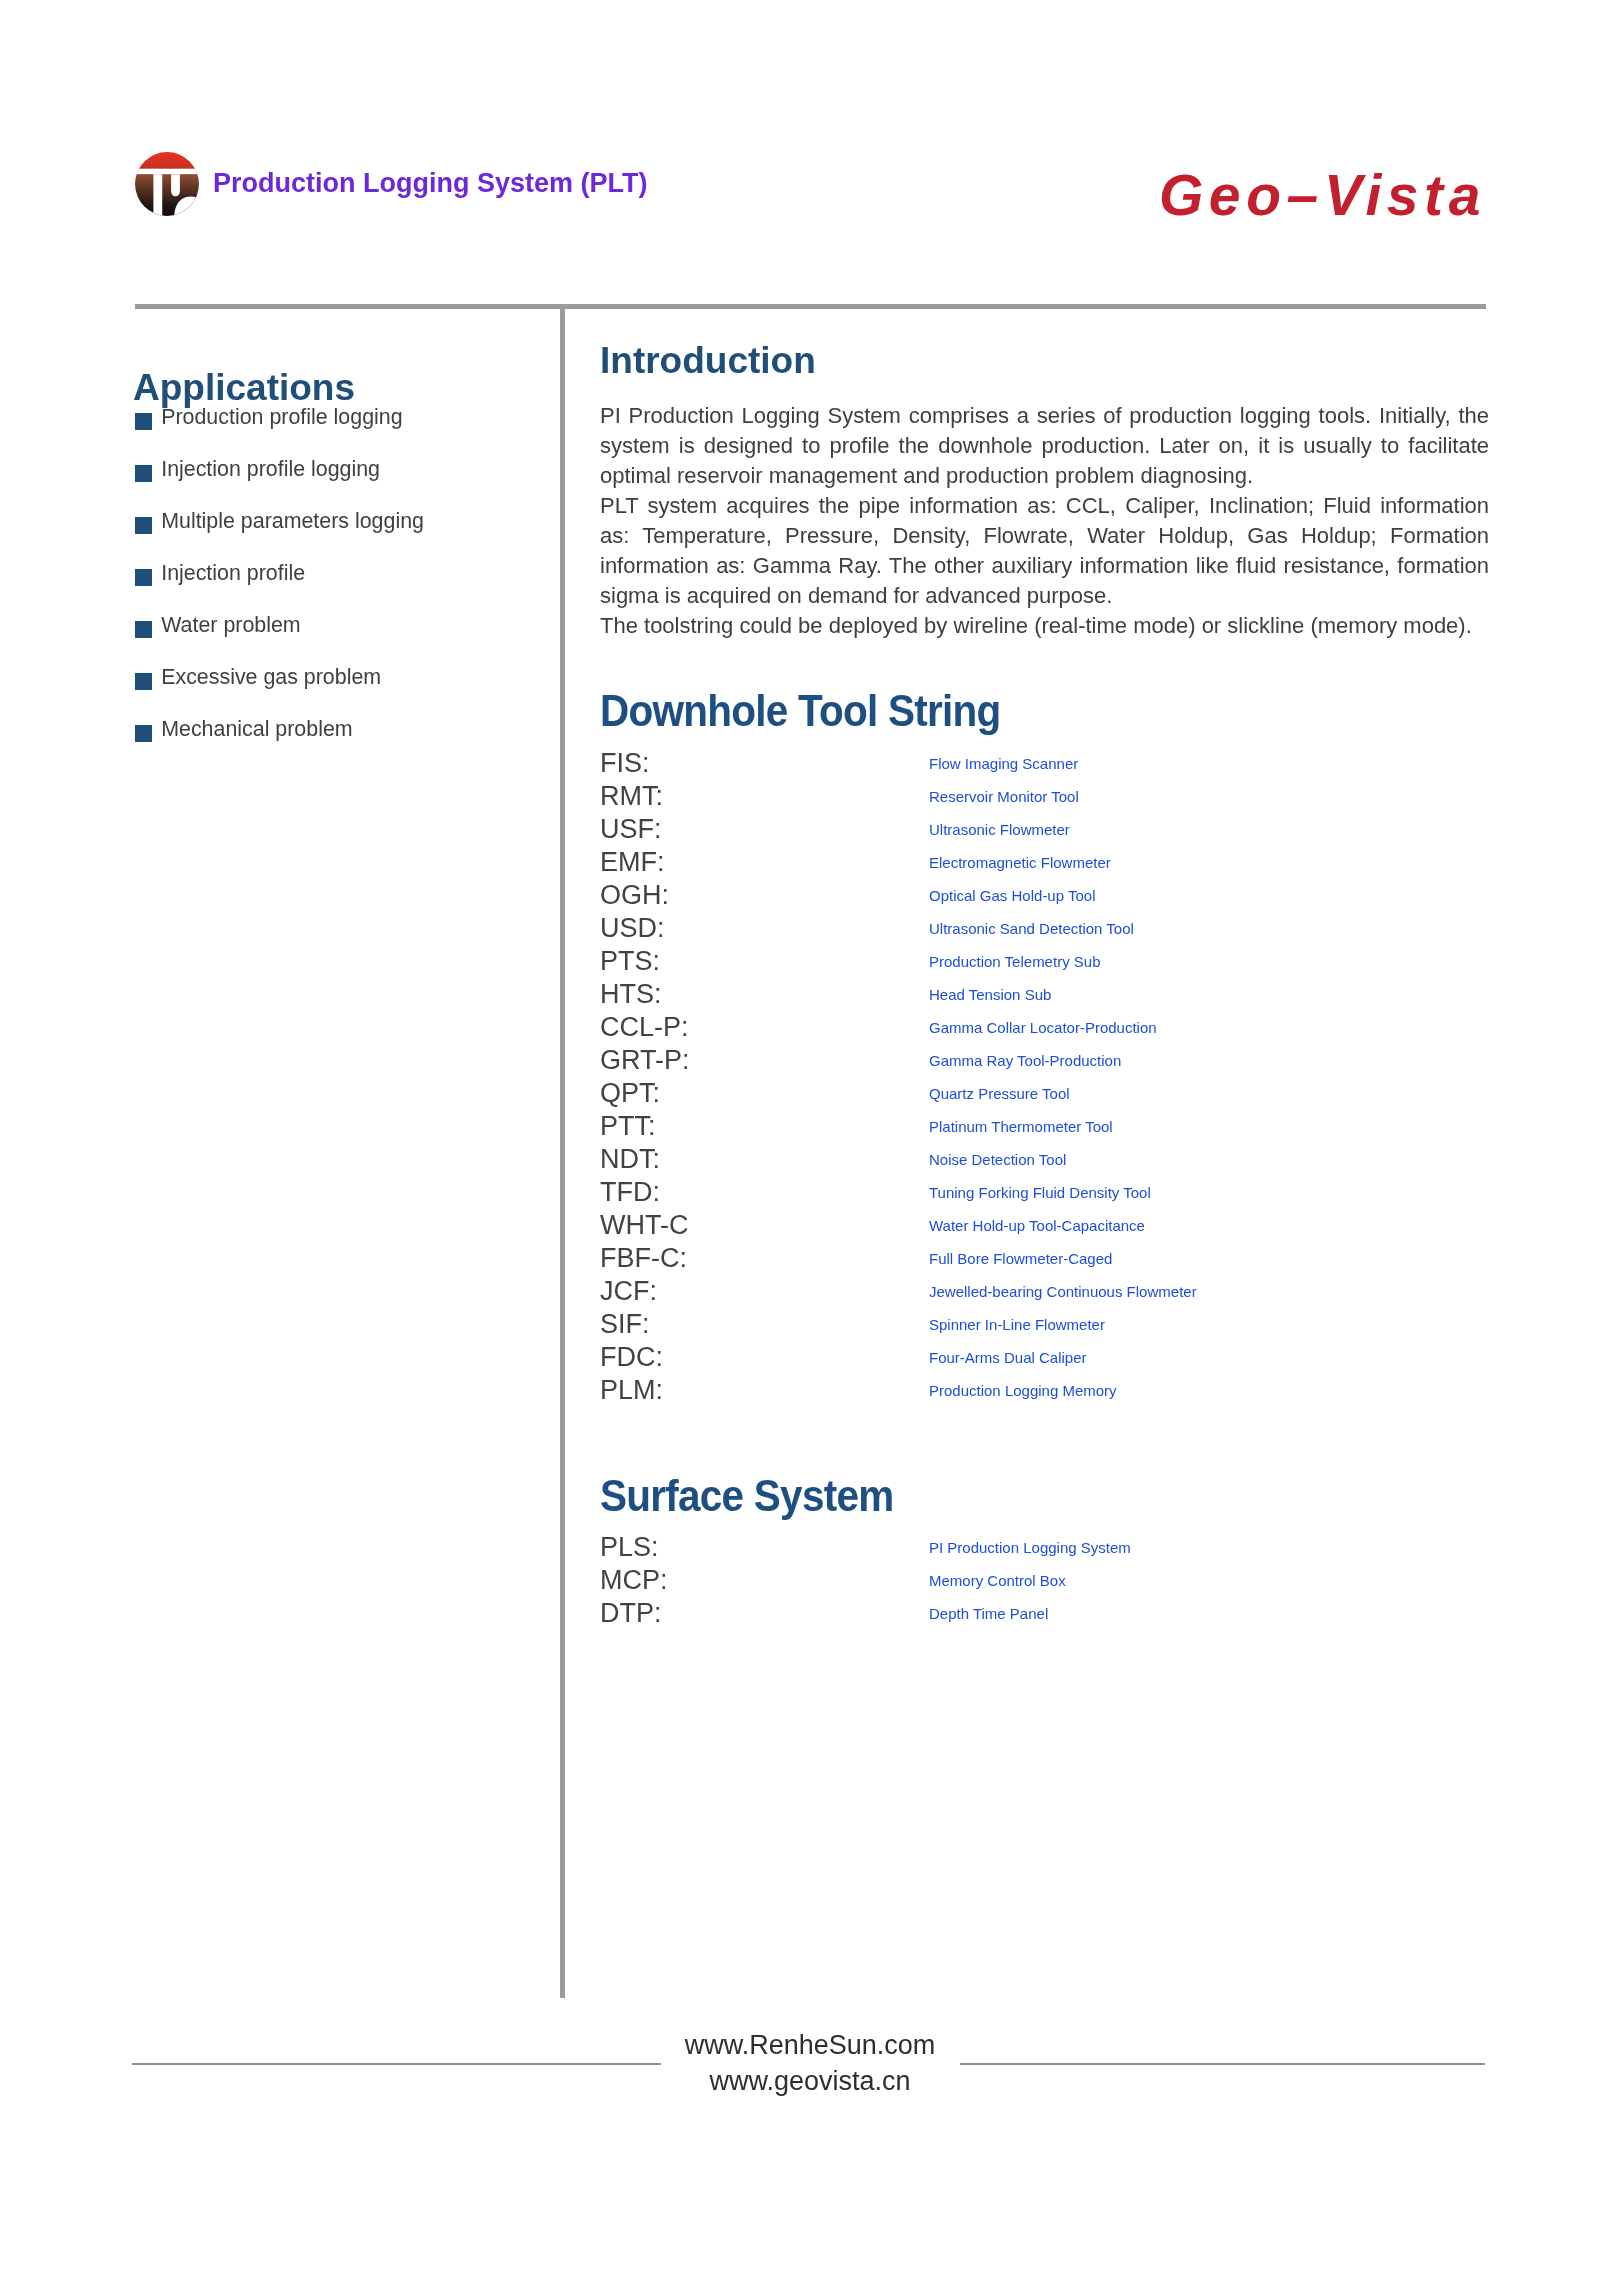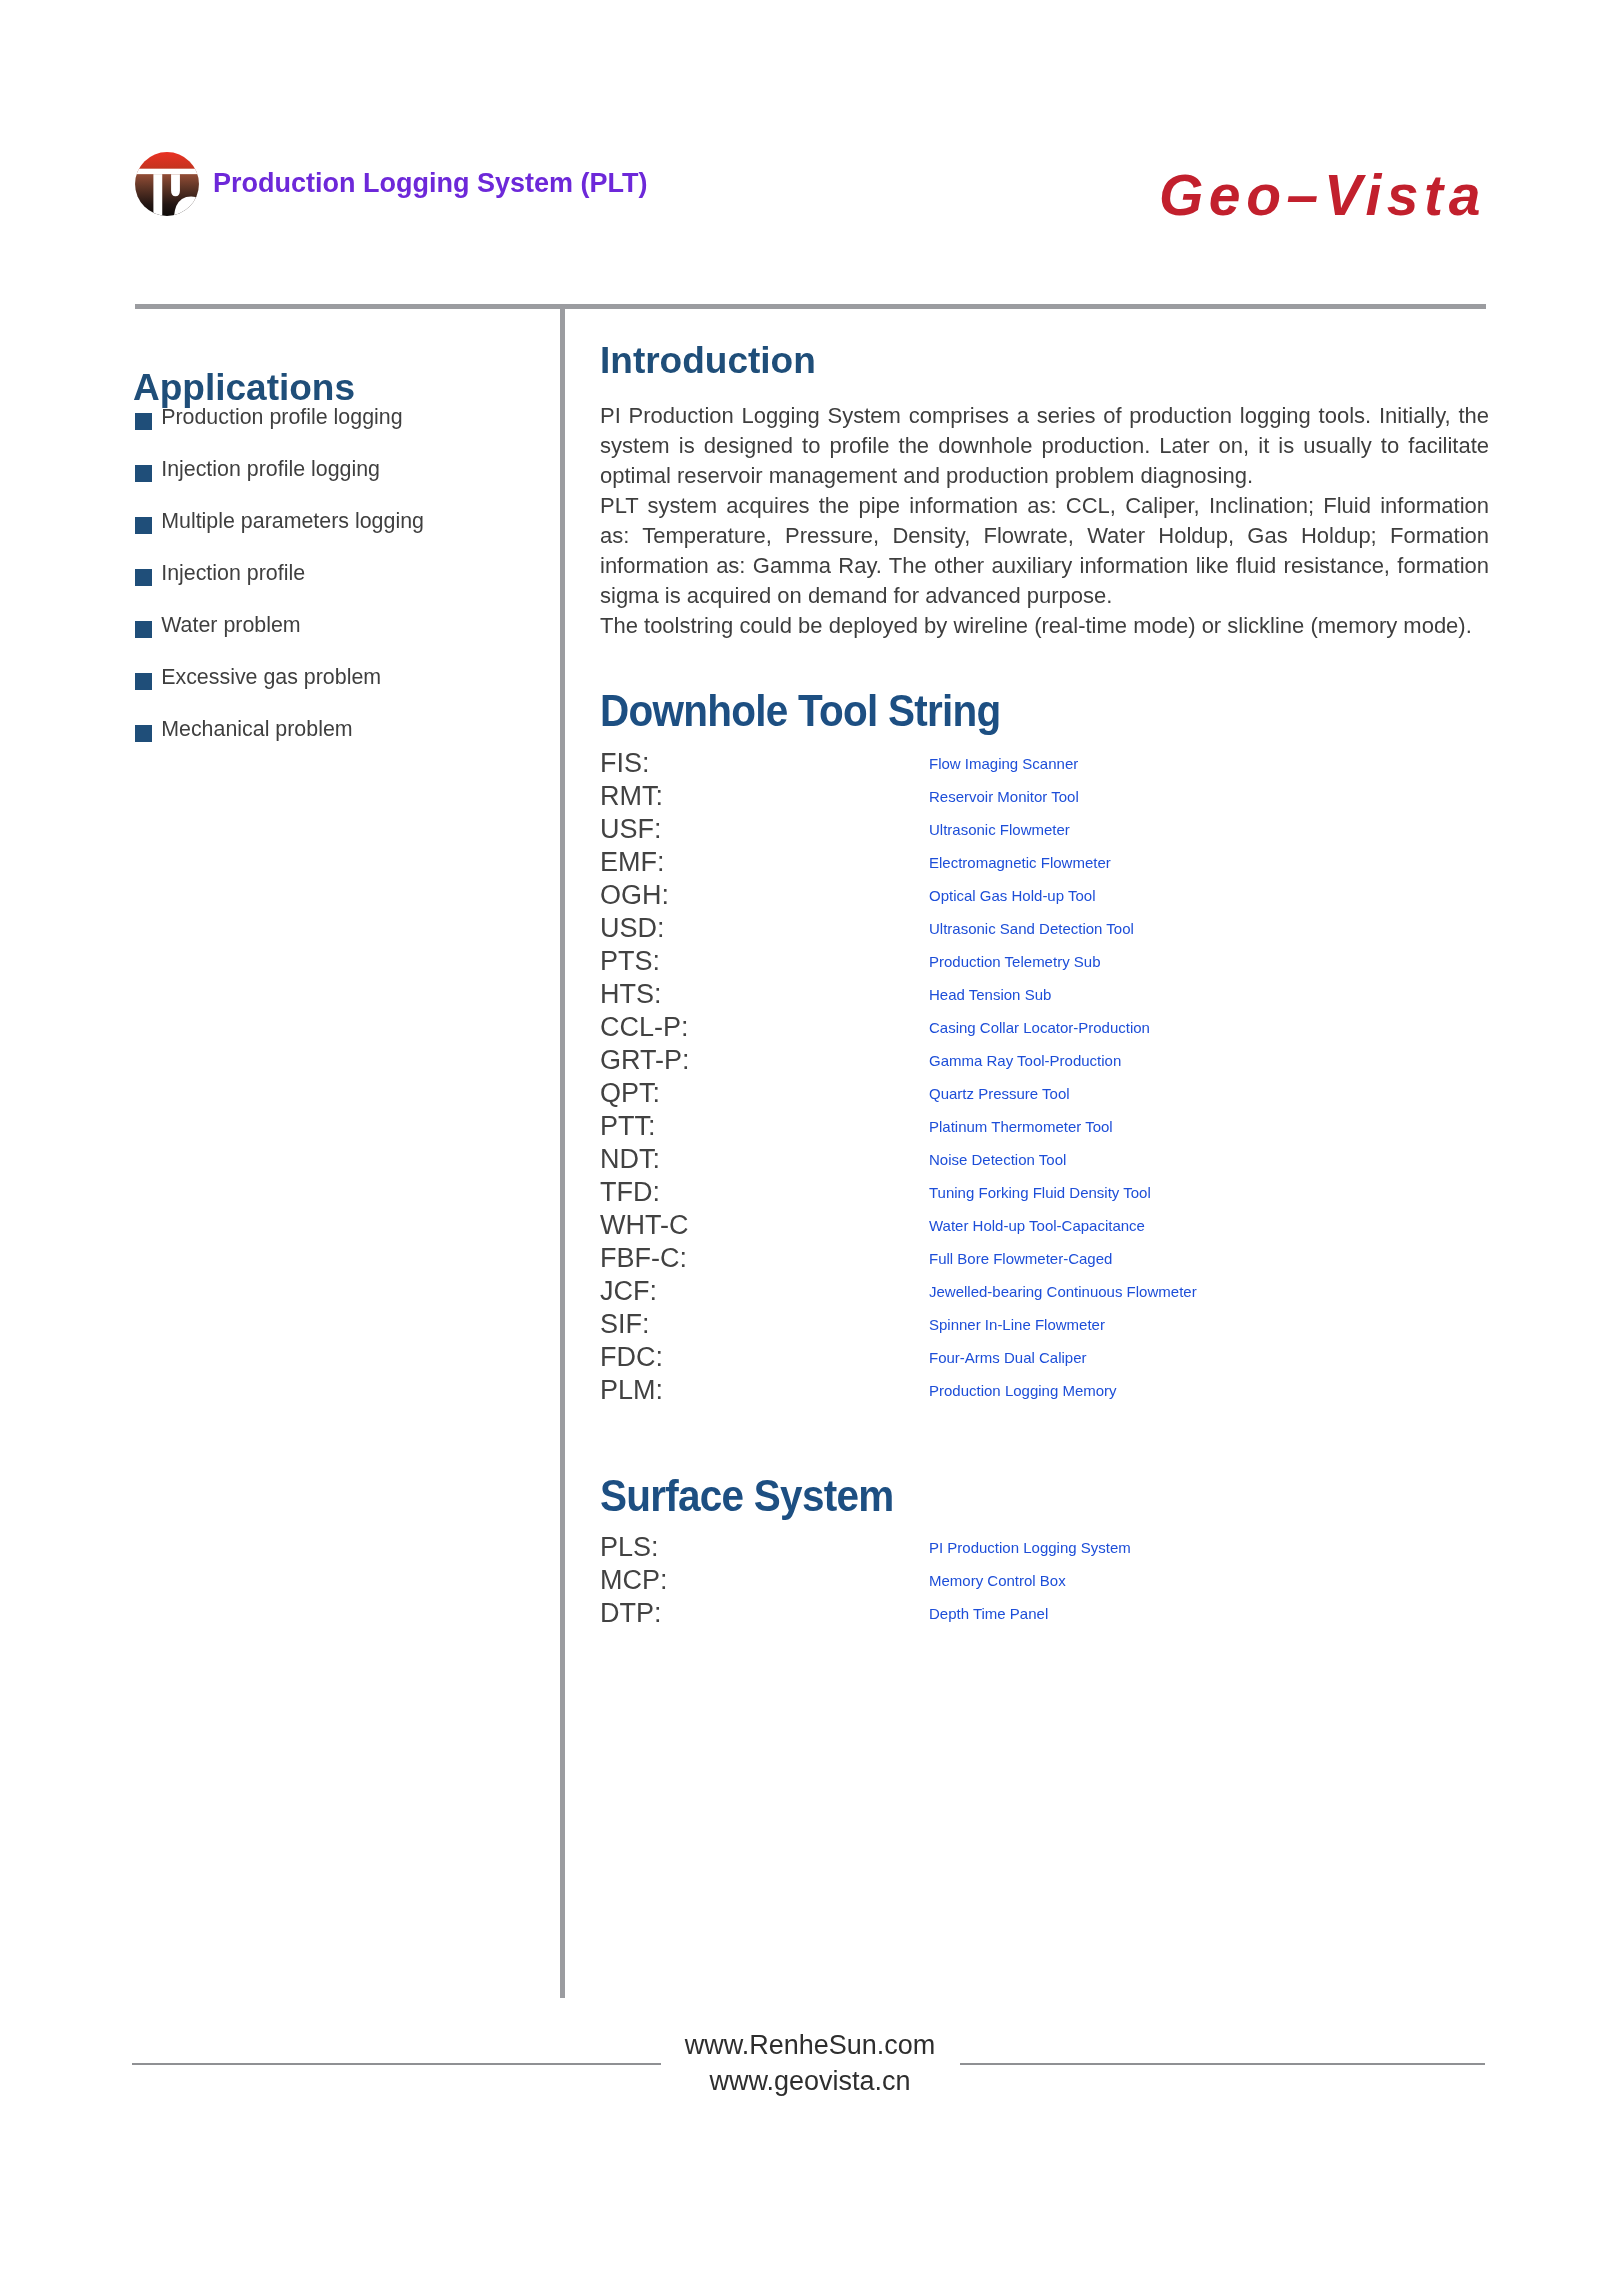--- a/index.html
+++ b/index.html
@@ -178,21 +178,21 @@
     <div class="abbr-row">
       <span class="abbr">PTS:</span>
       <span class="def">Production Telemetry Sub</span>
     </div>
     <div class="abbr-row">
       <span class="abbr">HTS:</span>
       <span class="def">Head Tension Sub</span>
     </div>
     <div class="abbr-row">
       <span class="abbr">CCL-P:</span>
-      <span class="def">Casing Collar Locator-Production</span>
+      <span class="def">Gamma Collar Locator-Production</span>
     </div>
     <div class="abbr-row">
       <span class="abbr">GRT-P:</span>
       <span class="def">Gamma Ray Tool-Production</span>
     </div>
     <div class="abbr-row">
       <span class="abbr">QPT:</span>
       <span class="def">Quartz Pressure Tool</span>
     </div>
     <div class="abbr-row">

